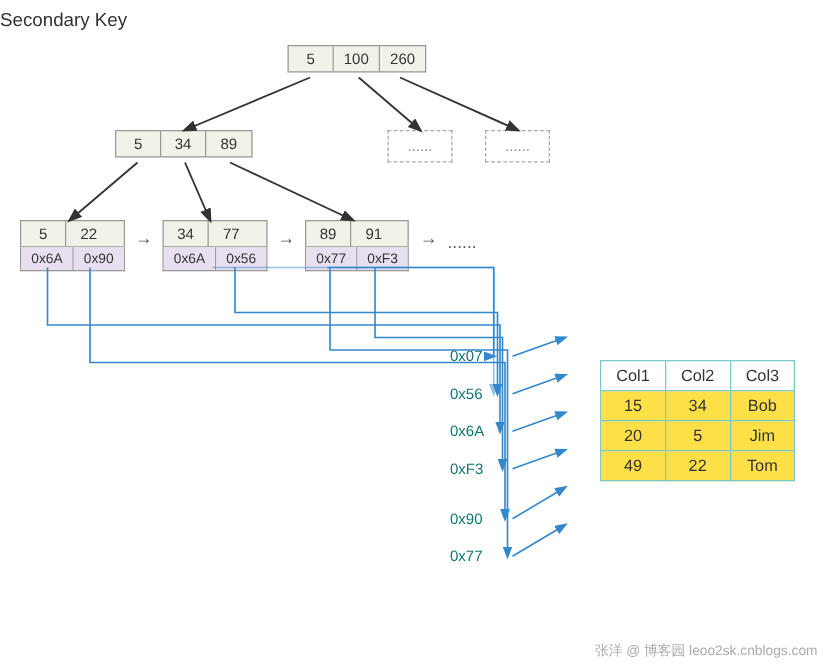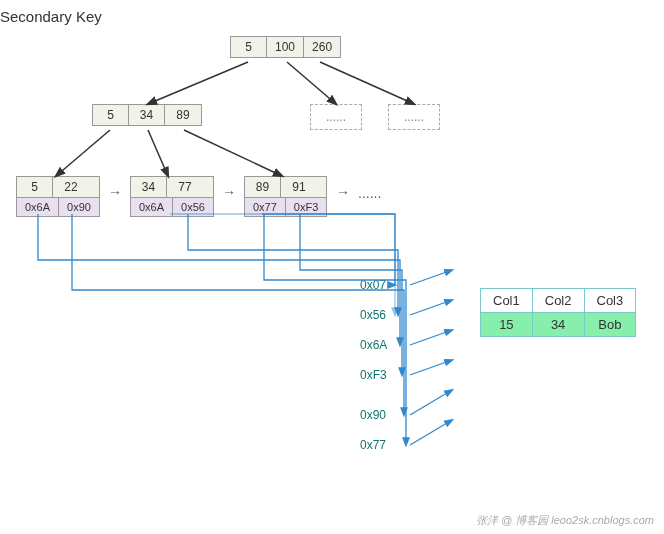--- a/index.html
+++ b/index.html
@@ -74,21 +74,21 @@
       padding: 4px 12px;
       text-align: center;
       font-size: 13px;
     }
     .data-table th {
       background: #fff;
       color: #333;
       font-weight: normal;
     }
     .data-table td {
-      background: #86efac;
+      background: #fde047;
       color: #333;
     }
 
     
     .hex-label {
       position: absolute;
       font-size: 12px;
       color: #0f766e;
     }
 
@@ -99,21 +99,20 @@
       right: 10px;
       font-size: 11px;
       color: #aaa;
     }
     .watermark2 {
       position: absolute;
       bottom: 6px;
       right: 10px;
       font-size: 11px;
       color: #aaa;
-      font-style: italic;
     }
 
     svg.arrows {
       position: absolute;
       top: 0; left: 0;
       width: 664px;
       height: 534px;
       pointer-events: none;
     }
   </style>
@@ -199,20 +198,30 @@
         <th>Col2</th>
         <th>Col3</th>
       </tr>
     </thead>
     <tbody id="table-body">
     <tr>
           <td>15</td>
           <td>34</td>
           <td>Bob</td>
         </tr>
+        <tr>
+          <td>20</td>
+          <td>5</td>
+          <td>Jim</td>
+        </tr>
+        <tr>
+          <td>49</td>
+          <td>22</td>
+          <td>Tom</td>
+        </tr>
       </tbody>
   </table>
 
   <svg class="arrows">
 
     <defs>
       <marker id="arrowBlack" markerWidth="8" markerHeight="8" refX="6" refY="3" orient="auto">
         <path d="M0,0 L0,6 L8,3 z" fill="#333"></path>
       </marker>
       <marker id="arrowBlue" markerWidth="8" markerHeight="8" refX="6" refY="3" orient="auto">

